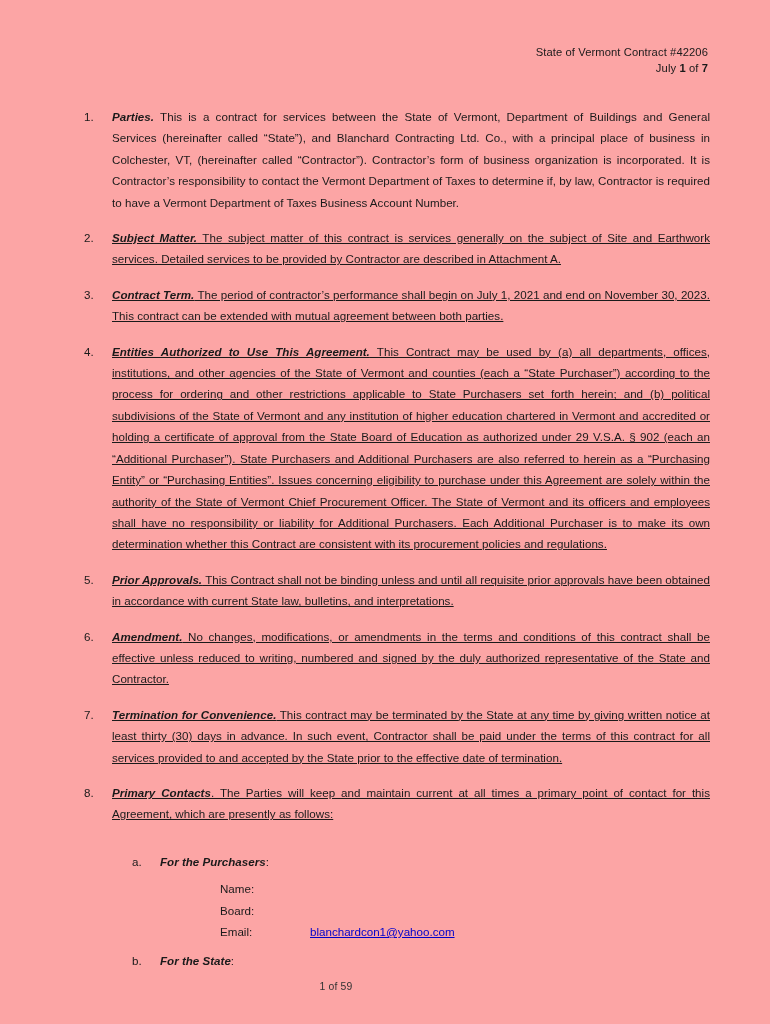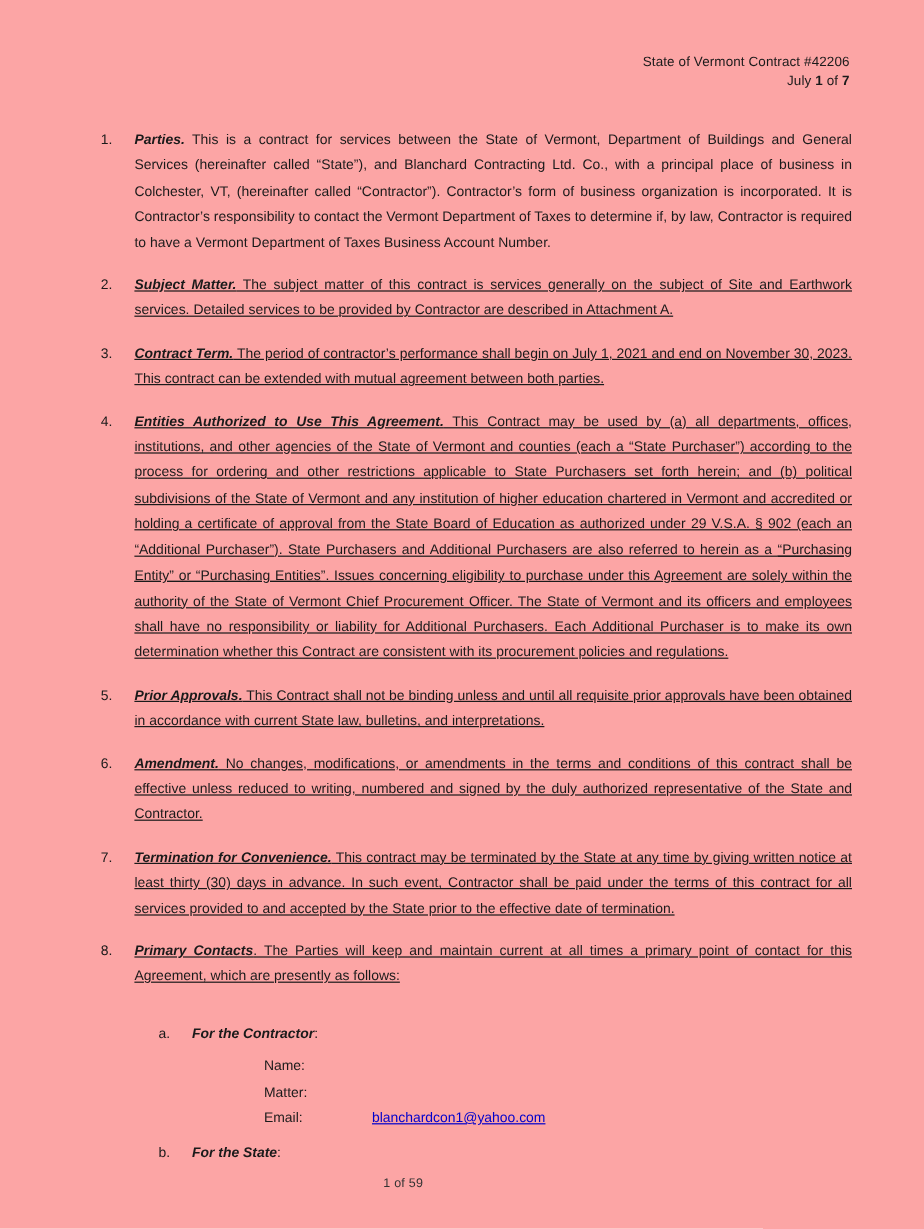--- a/index.html
+++ b/index.html
@@ -185,29 +185,29 @@
 
     <div class="clause">
       <span class="num">8.</span>
       <div class="para lastline-left"><span class="hd">Primary Contacts</span><span>. The Parties will keep and maintain current at all times a primary point of contact for this Agreement, which are presently as follows:</span></div>
     </div>
 
     <div class="contacts">
 
       <div class="subitem">
         <span class="sublabel">a.</span>
-        <span class="subtitle">For the Contractor</span><span>:</span>
+        <span class="subtitle">For the Purchasers</span><span>:</span>
       </div>
 
       <div class="contact-table">
         <div class="contact-row">
           <span class="c-label">Name:</span>
         </div>
         <div class="contact-row">
-          <span class="c-label">Matter:</span>
+          <span class="c-label">Board:</span>
         </div>
         <div class="contact-row">
           <span class="c-label">Email:</span>
           <span class="c-value maillink" style="color: rgb(0, 0, 204);">blanchardcon1@yahoo.com</span>
         </div>
       </div>
 
       <div class="subitem">
         <span class="sublabel">b.</span>
         <span class="subtitle">For the State</span><span>:</span>

